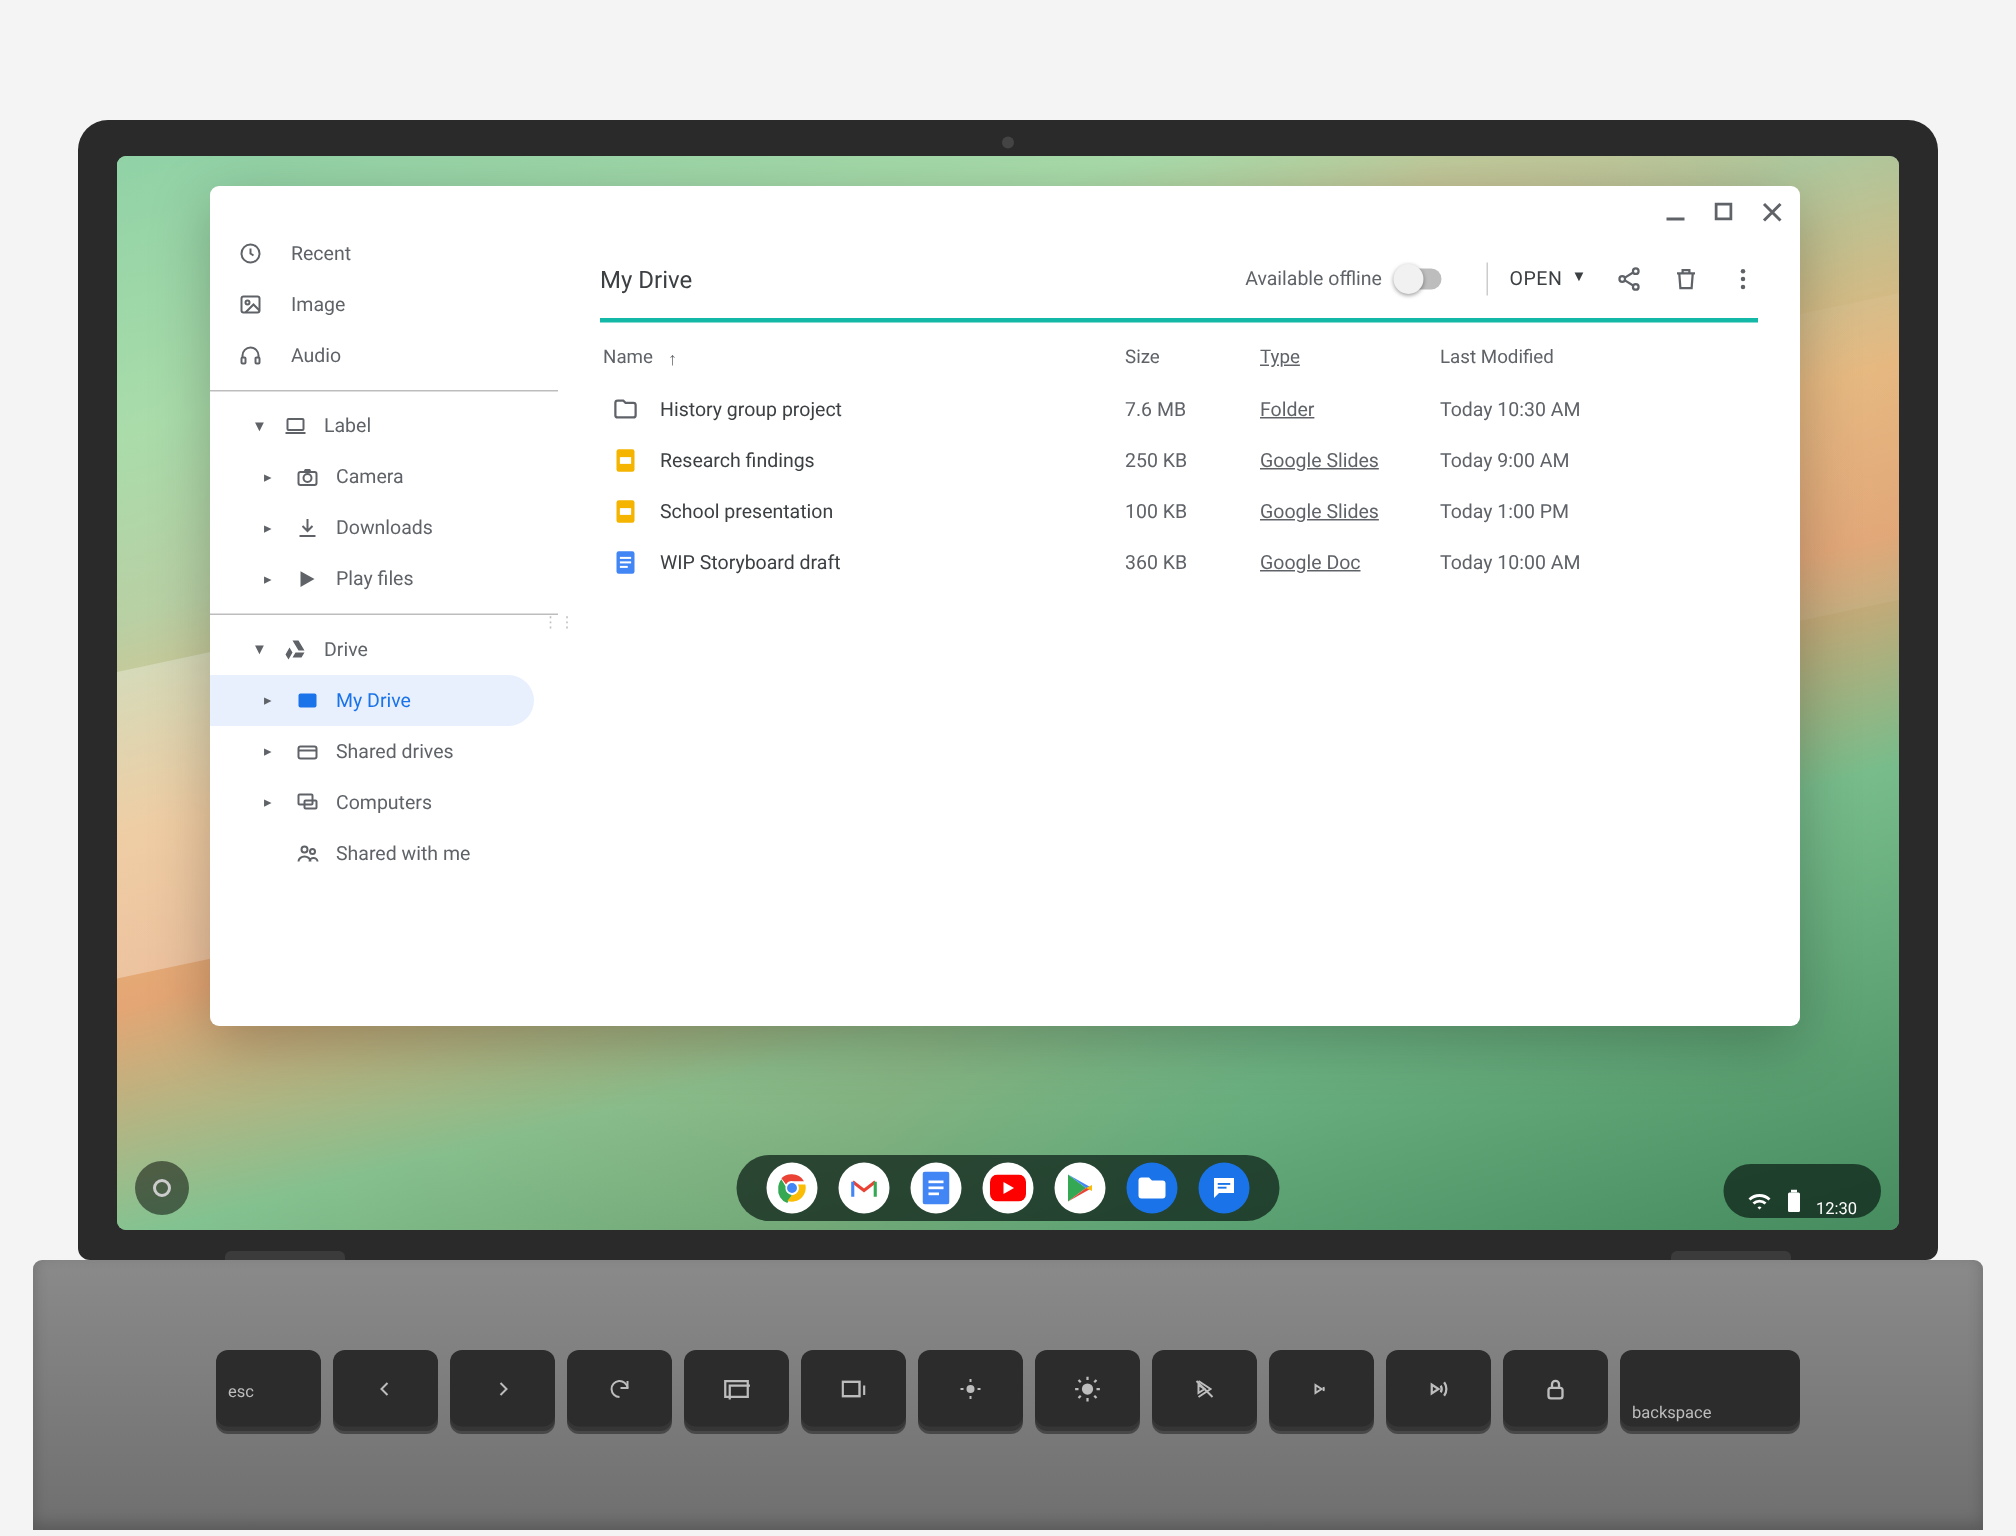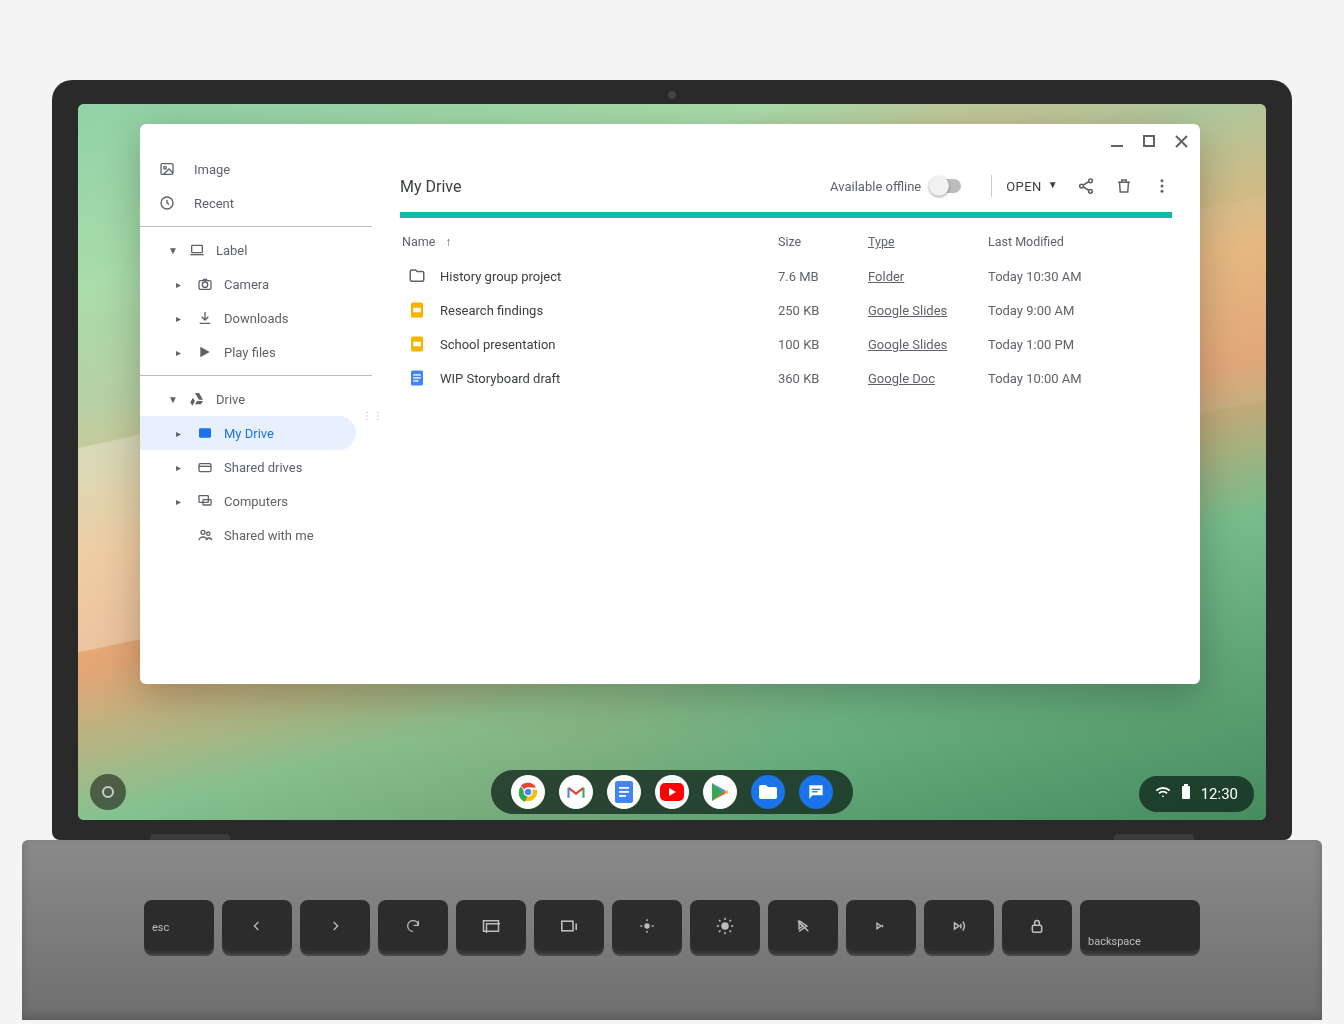--- a/index.html
+++ b/index.html
@@ -137,26 +137,26 @@
     width:20px; height:20px; border-radius:50%;
     background:#f1f1f1; box-shadow:0 1px 3px rgba(0,0,0,0.4);
   }
   .tb-sep { width:1px; height:22px; background:#ccc; margin:0 14px; }
   .open-btn { font-size:13px; color:#3c4043; letter-spacing:0.4px; cursor:pointer; display:flex; align-items:flex-start; gap:6px; }
   .tb-icon { width:20px; height:20px; display:flex; align-items:center; justify-content:center; color:#5f6368; cursor:pointer; margin-left:18px; }
 
   .header-row {
     display:flex; align-items:center;
     font-size:12.5px; color:#5f6368;
-    border-top:6px solid #14b8a6;
+    border-top:3px solid #14b8a6;
     padding: 16px 0 10px 0;
     margin-top:6px;
   }
   .col-name { flex: 0 0 350px; display:flex; align-items:center; gap:10px; padding-left:2px; }
-  .col-size { flex: 0 0 90px; margin-left: 28px; }
+  .col-size { flex: 0 0 90px; }
   .col-type { flex: 0 0 120px; text-decoration: underline; }
   .col-date { flex: 1; }
   .sort-arrow { font-size:12px; }
 
   .file-row {
     display:flex; align-items:center;
     font-size:13px; color:#3c4043;
     height: 34px;
   }
   .file-row .col-name { gap:14px; padding-left:8px; }
@@ -187,22 +187,22 @@
   .shelf-app {
     width:34px; height:34px; border-radius:50%;
     background:#fff; display:flex; align-items:center; justify-content:center;
     cursor:pointer; font-size:18px;
   }
   .shelf-right {
     position:absolute; right:12px; bottom:8px;
     height:36px; padding: 0 16px;
     background: rgba(15,35,25,0.75);
     border-radius:20px;
-    display:flex; align-items:center; gap:10px;
-    color:#fff; font-size:15px;
+    display:flex; align-items:flex-end; gap:10px;
+    color:#fff; font-size:11px;
   }
 
   
   .laptop-base {
     position:absolute;
     top: 840px; left:50%; transform:translateX(-50%);
     width: 1300px; height: 180px;
     background: linear-gradient(#8a8a8a, #6f6f6f);
     border-radius: 6px 6px 0 0;
     box-shadow: 0 -4px 10px rgba(0,0,0,0.2) inset;
@@ -252,35 +252,45 @@
               <path d="M1 1 L12 12 M12 1 L1 12" stroke="currentColor" stroke-width="2"></path>
             </svg>
         </span>
       </div>
 
       <div class="window-body">
         <div class="sidebar">
           <div class="sb-item">
             <span class="ico">
               <svg width="16" height="16" viewBox="0 0 24 24" fill="none" stroke="currentColor" stroke-width="2">
+                  <circle cx="12" cy="12" r="9"></circle>
+                  <path d="M12 7v5l3 2"></path>
+                </svg>
+            </span>
+            <span class="lbl">Recent</span>
+          </div>
+          <div class="sb-item">
+            <span class="ico">
+              <svg width="16" height="16" viewBox="0 0 24 24" fill="none" stroke="currentColor" stroke-width="2">
                   <rect x="3" y="4" width="18" height="16" rx="2"></rect>
                   <circle cx="9" cy="10" r="2"></circle>
                   <path d="M21 18l-6-6-8 8"></path>
                 </svg>
             </span>
             <span class="lbl">Image</span>
           </div>
           <div class="sb-item">
             <span class="ico">
               <svg width="16" height="16" viewBox="0 0 24 24" fill="none" stroke="currentColor" stroke-width="2">
-                  <circle cx="12" cy="12" r="9"></circle>
-                  <path d="M12 7v5l3 2"></path>
-                </svg>
-            </span>
-            <span class="lbl">Recent</span>
+                  <path d="M4 14v-2a8 8 0 0 1 16 0v2"></path>
+                  <rect x="3" y="14" width="4" height="6" rx="1"></rect>
+                  <rect x="17" y="14" width="4" height="6" rx="1"></rect>
+                </svg>
+            </span>
+            <span class="lbl">Audio</span>
           </div>
 
           <div class="sb-divider"></div>
 
           <div class="sb-item sub">
             <span class="exp">▼</span>
             <span class="ico">
               <svg width="16" height="16" viewBox="0 0 24 24" fill="none" stroke="currentColor" stroke-width="2">
                   <rect x="4" y="5" width="16" height="11" rx="1"></rect>
                   <path d="M2 19h20"></path>

